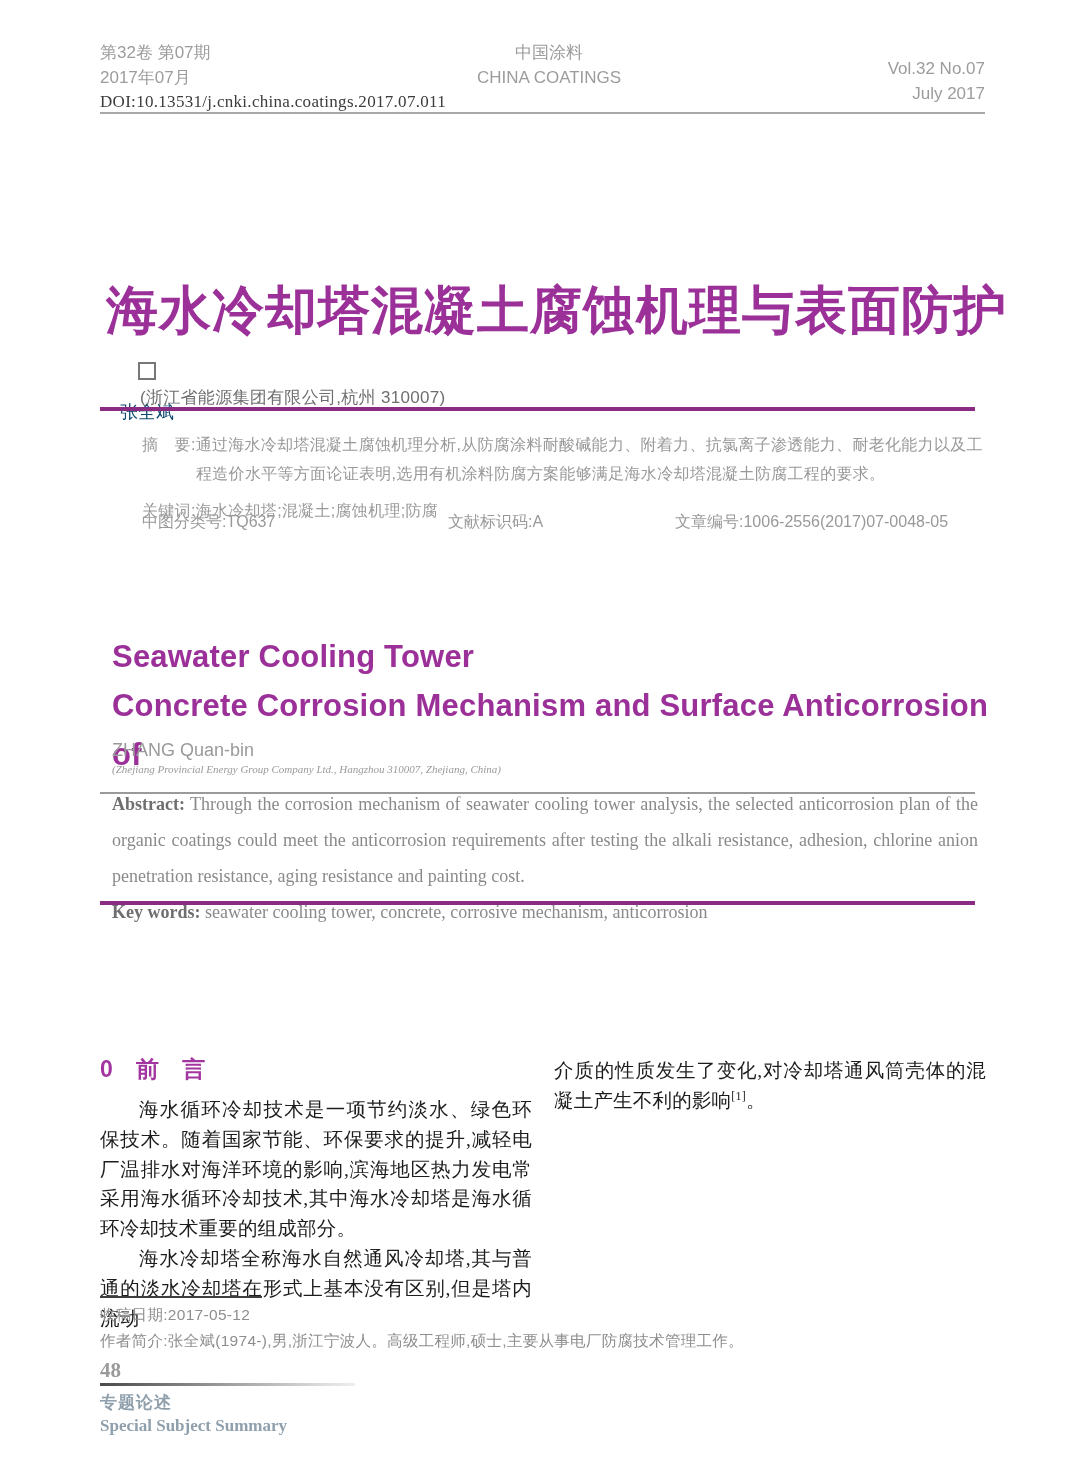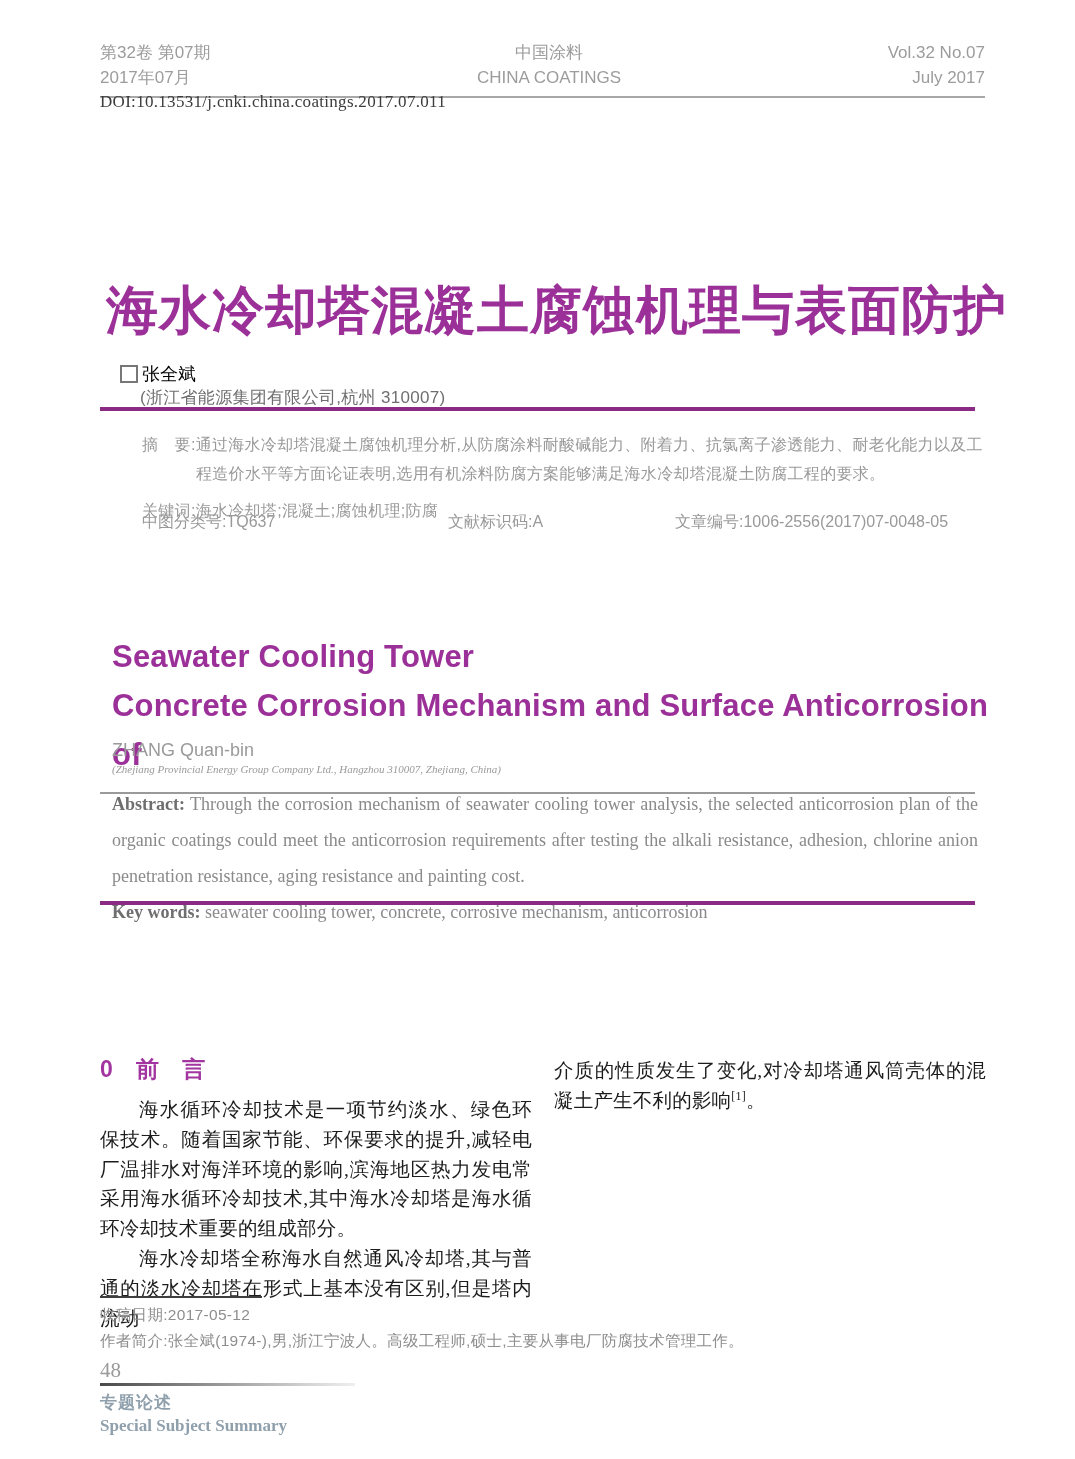--- a/index.html
+++ b/index.html
@@ -14,36 +14,36 @@
   }
   
   .journal-header{
     position:absolute;left:100px;top:40px;width:885px;
     display:flex;justify-content:space-between;align-items:flex-start;
     padding-bottom:6px;border-bottom:2px solid #a8a8a8;
     color:#9c9c9c;font-size:17px;line-height:25px;
   }
   .journal-header .col{white-space:nowrap;}
   .journal-header .col.center{text-align:center;}
-  .journal-header .col.right{text-align:right;}
+  .journal-header .col.right{text-align:right;margin-top:16px;}
   .doi-line{
     position:absolute;left:100px;top:92px;
     font-family:"Liberation Serif",serif;
     font-size:17px;color:#3c3c3c;letter-spacing:.3px;
   }
   
   .title-cn{
     position:absolute;left:106px;top:276px;width:885px;
     font-size:52px;font-weight:bold;letter-spacing:1px;
     color:#9b3099;white-space:nowrap;
   }
   .author-row{
     position:absolute;left:120px;top:362px;
-    display:flex;align-items:center;gap:4px;
-    font-size:18px;color:#000000;
+    display:flex;align-items:center;gap:20px;
+    font-size:18px;color:#0c4a6e;flex-direction:column;
   }
   .author-square{
     width:14px;height:14px;border:2px solid #777;display:inline-block;
     background:transparent;
   }
   .affil-cn{
     position:absolute;left:140px;top:386px;
     font-size:17px;color:#6e6e6e;letter-spacing:.3px;
   }
   .rule{position:absolute;left:100px;width:875px;height:4px;background:#8b2b84;}
@@ -111,21 +111,21 @@
   
   .footnote{
     position:absolute;left:100px;top:1296px;width:875px;
     color:#8e8e8e;font-size:15.5px;line-height:26px;letter-spacing:.3px;
   }
   .footnote .sep{width:162px;border-top:2px solid #3f3f3f;margin-bottom:4px;}
   
   .page-footer{position:absolute;left:100px;top:1358px;width:420px;}
   .page-num{
     font-family:"Liberation Serif",serif;
-    font-weight:normal;font-size:21px;color:#9a9a9a;line-height:24px;
+    font-weight:bold;font-size:21px;color:#9a9a9a;line-height:24px;
   }
   .footer-grad{
     width:255px;height:3px;margin:1px 0 6px 0;
     background:linear-gradient(to right,#4a4a4a,#d9d9d9 85%,#efefef);
   }
   .footer-col-cn{
     font-weight:bold;font-size:17px;color:#8fa0ac;line-height:22px;
     font-family:"Liberation Serif",serif;letter-spacing:1px;
   }
   .footer-col-en{

